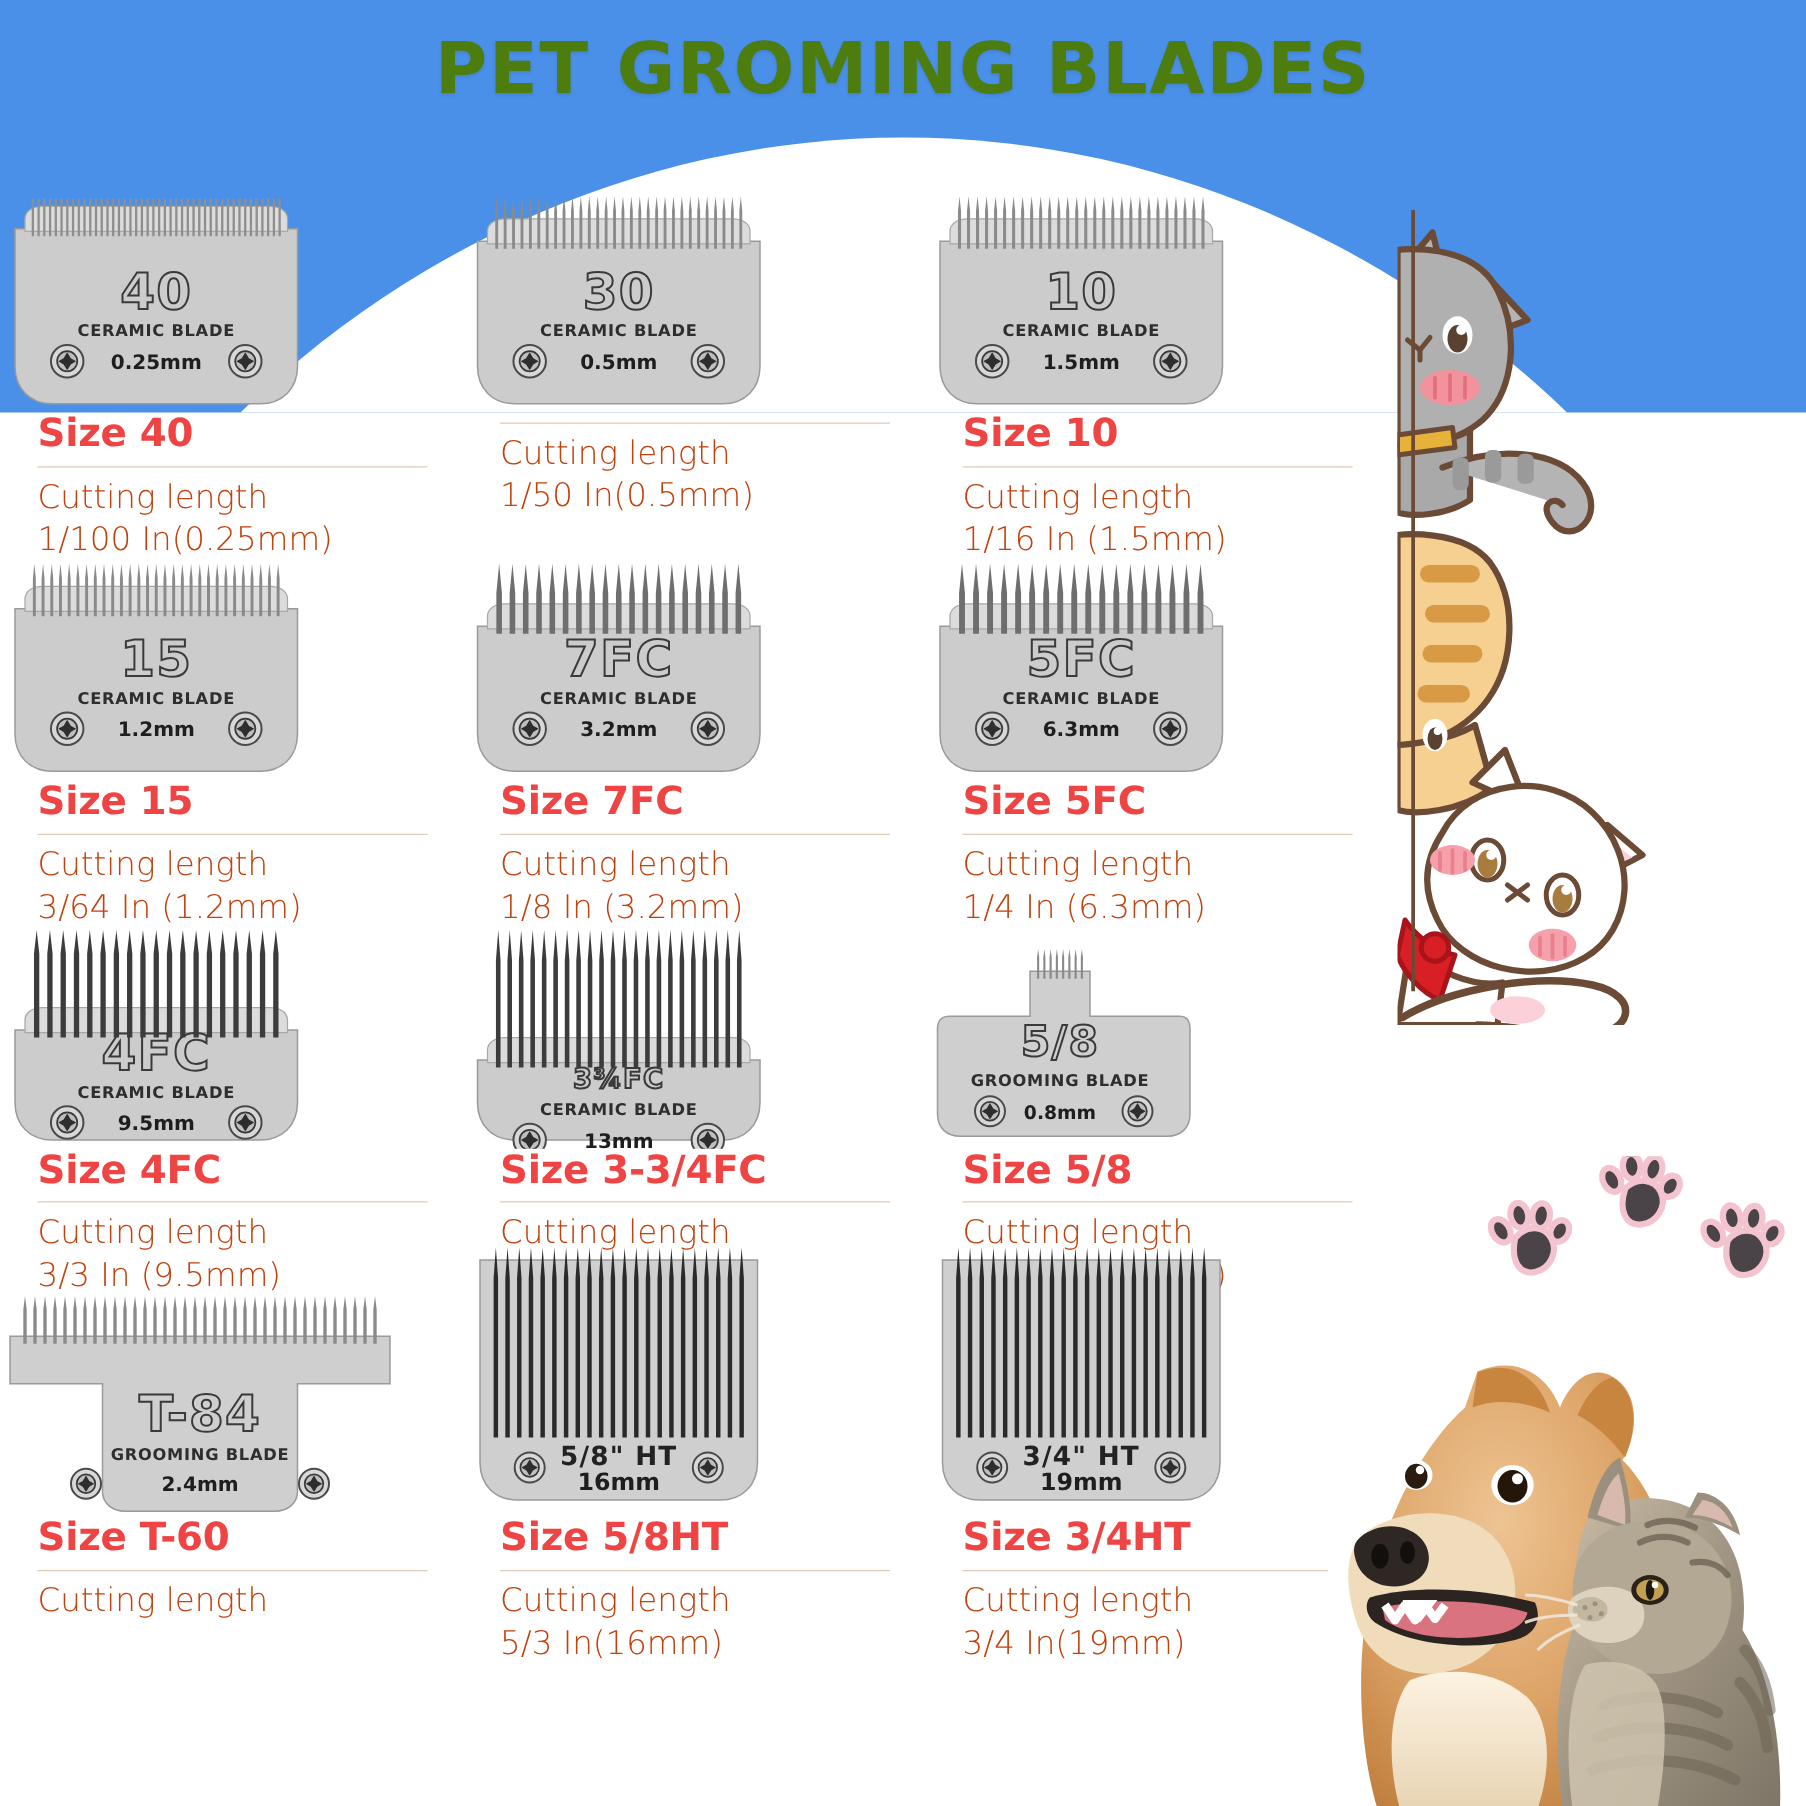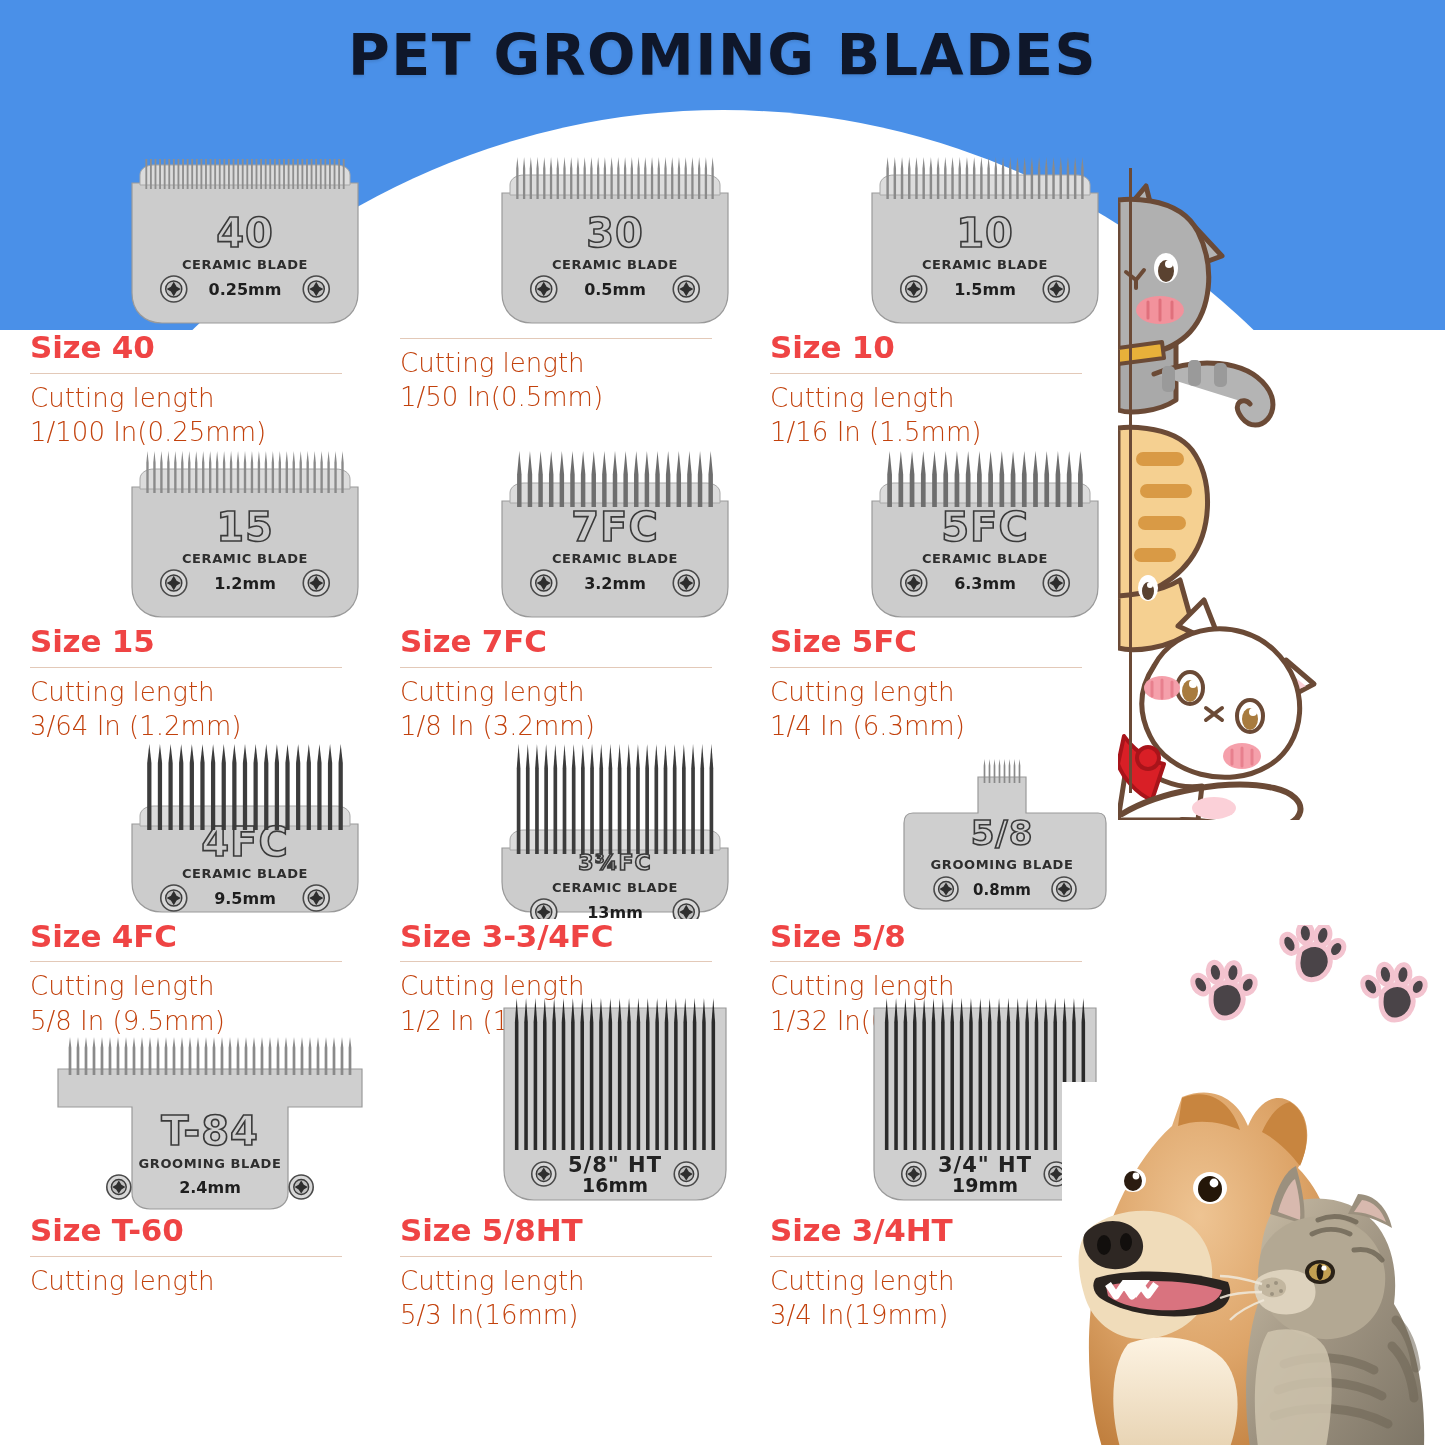--- a/index.html
+++ b/index.html
@@ -15,32 +15,32 @@
     position:absolute;left:0;top:0;width:1445px;height:330px;
     background:#4a90e8;overflow:hidden;z-index:1;
   }
   .header-arc{
     position:absolute;left:50%;top:110px;
     width:1620px;height:900px;margin-left:-810px;
     background:#ffffff;border-radius:50% 50% 0 0 / 100% 100% 0 0;
   }
   .header-title{
     position:absolute;left:0;top:22px;width:1445px;
-    text-align:center;color:#0f172a;
+    text-align:center;color:#4d7c0f;
     font-size:57px;font-weight:bold;letter-spacing:1.5px;
     font-family:"DejaVu Sans","Liberation Sans",sans-serif;
     text-shadow:0 2px 3px rgba(0,0,0,.10);
     z-index:3;
   }
 
   
   .grid{position:absolute;left:0;top:150px;width:1110px;z-index:4;}
   .row{display:flex;width:1110px;}
   .cell{width:370px;position:relative;box-sizing:border-box;}
-  .blade-wrap{height:175px;display:flex;align-items:flex-end;justify-content:flex-end;}
+  .blade-wrap{height:175px;display:flex;align-items:flex-end;justify-content:flex-start;}
   .cell.r1 .blade-wrap{height:180px;}
   .info{padding:0 0 0 30px;}
   .cell.c2 .info{padding-left:30px;}
   .size-line{
     font-size:31px;font-weight:bold;color:#ef4444;
     letter-spacing:-.2px;line-height:1.12;
     font-family:"DejaVu Sans","Liberation Sans",sans-serif;
     white-space:nowrap;
   }
   .rule{height:1px;background:#e3c9b8;width:312px;margin:8px 0 7px 0;}
@@ -487,21 +487,21 @@
               <circle cx="196.25" cy="154" r="13" fill="#d8d8d8" stroke="#4a4a4a" stroke-width="1.6"></circle>
               <circle cx="196.25" cy="154" r="8.06" fill="#bfbfbf" stroke="#3a3a3a" stroke-width="1.4"></circle>
               <path d="M196.25 146.85 L199.11 151.66 L203.4 154 L199.11 156.6 L196.25 161.15 L193.39 156.6 L189.1 154 L193.39 151.66 Z" fill="#2e2e2e"></path>
             </g>
           </svg>
         </div>
         <div class="info">
           <div class="size-line">Size 4FC</div>
           <div class="rule"></div>
           <div class="cut">Cutting length</div>
-          <div class="cut">5/8 In (9.5mm)</div>
+          <div class="cut">3/3 In (9.5mm)</div>
         </div>
       </div>
       <div class="cell r3 c2">
         <div class="blade-wrap">
           <svg class="blade" width="250" height="175" viewBox="0 0 250 175" xmlns="http://www.w3.org/2000/svg">
             <defs>
               <linearGradient id="g3FC" x1="0" y1="0" x2="0" y2="1">
                 <stop offset="0%" stop-color="#e2e2e2"></stop>
                 <stop offset="45%" stop-color="#c6c6c6"></stop>
                 <stop offset="100%" stop-color="#ababab"></stop>

